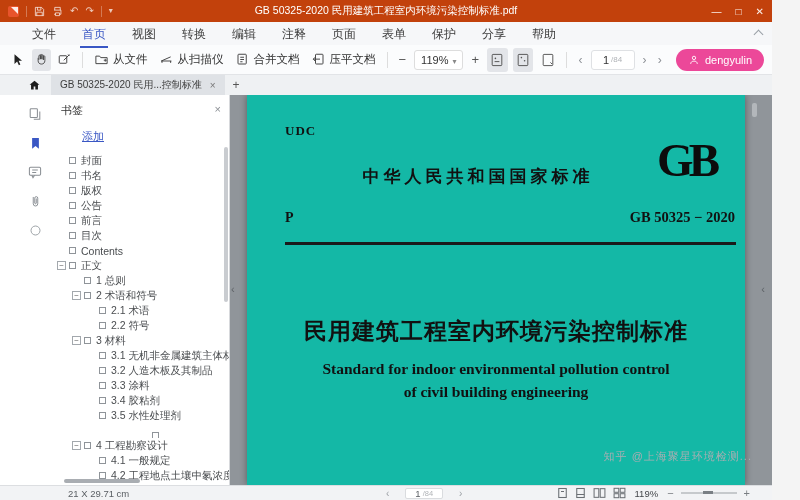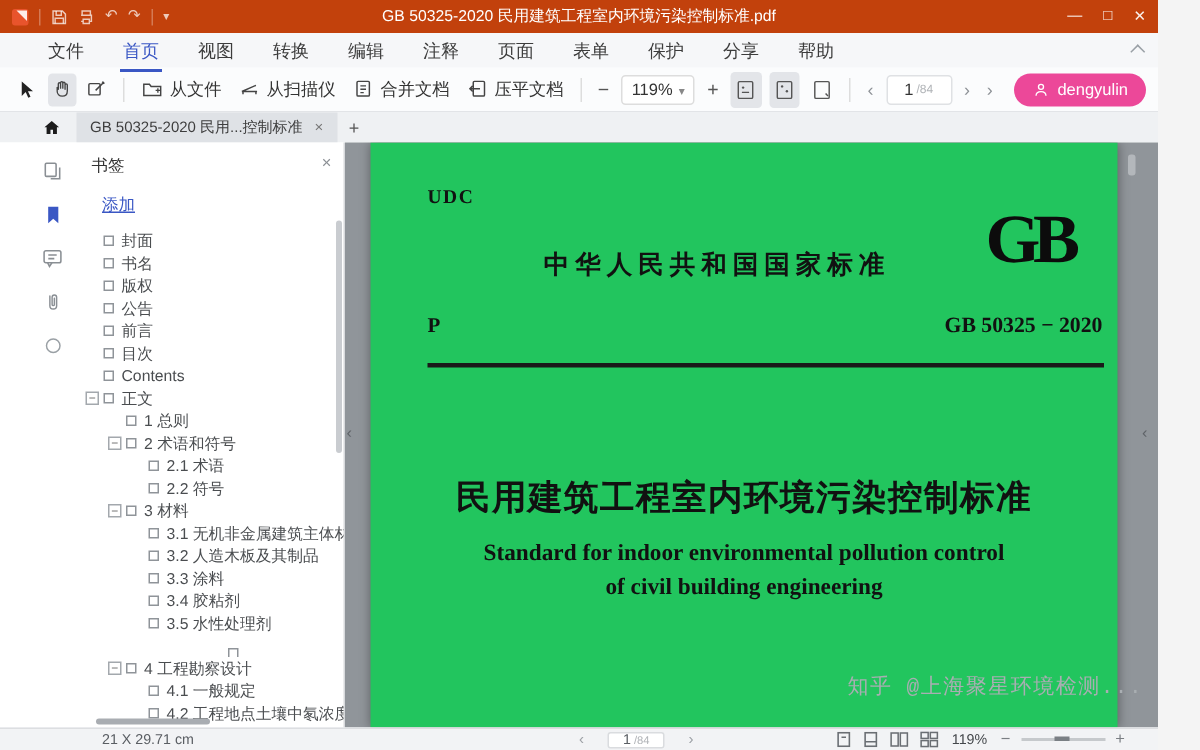--- a/index.html
+++ b/index.html
@@ -52,42 +52,42 @@
 
   
   .content { display:flex; height:390px; }
   .rail { width:54px; background:#fff; padding-top:10px; display:flex; flex-direction:column; gap:11px; }
   .rail-ic { margin-left:26px; width:18px; height:18px; display:flex; align-items:center; justify-content:center; }
 
   .panel { width:176px; background:#fff; border-right:1px solid #d7d9dc; position:relative; display:flex; flex-direction:column; }
   .panel-head { display:flex; justify-content:space-between; align-items:flex-start; padding:8px 8px 0 7px; }
   .panel-title { font-size:11px; color:#333; }
   .panel-close { font-size:11px; color:#8b8f94; }
-  .add-link { margin:11px 0 0 14px; font-size:11px; color:#3a57c4; text-decoration:underline; width:fit-content; }
+  .add-link { margin:11px 0 0 28px; font-size:11px; color:#3a57c4; text-decoration:underline; width:fit-content; }
   .bm-tree { margin-top:9px; overflow:hidden; }
   .bm-row { height:15px; display:flex; align-items:center; white-space:nowrap; overflow:hidden; }
   .bm-exp { width:9px; height:9px; margin-right:3px; flex:none; border:1px solid #a3a8ad; color:#666; font-size:8px; line-height:7px; text-align:center; visibility:hidden; }
   .bm-exp.has { visibility:visible; }
   .bm-square { width:7px; height:7px; flex:none; border:1px solid #8f9499; margin-right:5px; }
   .bm-label { font-size:10.5px; color:#4a4d50; }
   .panel-vscroll { position:absolute; right:1px; top:52px; width:4px; height:155px; background:#c9ccd0; border-radius:2px; }
   .panel-hscroll { position:absolute; left:10px; bottom:2px; width:76px; height:4px; background:#a9adb2; border-radius:2px; }
 
   .docarea { flex:1; background:#90959a; position:relative; overflow:hidden; }
-  .page { position:absolute; left:17px; top:0; width:498px; height:390px; background:#22c55e; box-shadow:0 0 7px rgba(0,0,0,.4); font-family:"Liberation Serif", serif; color:#111; }
+  .page { position:absolute; left:17px; top:0; width:498px; height:390px; background:#14b8a6; box-shadow:0 0 7px rgba(0,0,0,.4); font-family:"Liberation Serif", serif; color:#111; }
   .udc { position:absolute; left:38px; top:28px; font-weight:bold; font-size:13px; letter-spacing:1px; }
   .gb-logo { position:absolute; right:30px; top:40px; font-weight:bold; font-size:47px; line-height:50px; letter-spacing:-5px; transform:scaleY(.98); color:#0c0c0c; }
   .std-heading { position:absolute; left:0; right:36px; top:70px; text-align:center; font-weight:bold; font-size:17px; letter-spacing:4px; }
   .class-code { position:absolute; left:38px; top:115px; font-weight:bold; font-size:14px; }
   .std-number { position:absolute; right:10px; top:114px; font-weight:bold; font-size:14.5px; }
   .rule { position:absolute; left:38px; right:9px; top:147px; height:2.5px; background:#1a1a1a; }
   .doc-title-cn { position:absolute; left:0; right:0; top:221px; text-align:center; font-weight:bold; font-size:23px; letter-spacing:1px; }
   .doc-title-en { position:absolute; left:0; right:0; text-align:center; font-weight:bold; font-size:15.5px; }
   .en1 { top:265px; } .en2 { top:288px; }
-  .watermark { position:absolute; right:10px; top:354px; font-size:14px; color:#a9aeb2; font-family:Liberation Mono, monospace; letter-spacing:1px; z-index:3; }
+  .watermark { position:absolute; right:20px; top:354px; font-size:11px; color:#a9aeb2; font-family:Liberation Sans, sans-serif; letter-spacing:1px; z-index:3; }
   .handle { position:absolute; top:188px; color:#5f6368; font-size:11px; z-index:4; }
   .handle::after { content:"‹"; }
   .handle.left { left:1px; } .handle.right { right:7px; }
   .doc-vscroll { position:absolute; right:15px; top:8px; width:5px; height:14px; background:#b3b7bb; border-radius:2px; }
 
   
   .statusbar { height:15px; background:#f2f3f5; border-top:1px solid #dcdee1; position:relative; font-size:9.5px; color:#5a5e63; }
   .sb-size { position:absolute; left:68px; top:2px; }
   .sb-nav { position:absolute; left:386px; top:0; height:14px; display:flex; align-items:center; gap:16px; }
   .sb-pagebox { background:#fff; border:1px solid #dadcdf; border-radius:2px; height:11px; display:flex; align-items:center; padding:0 9px; gap:2px; }

